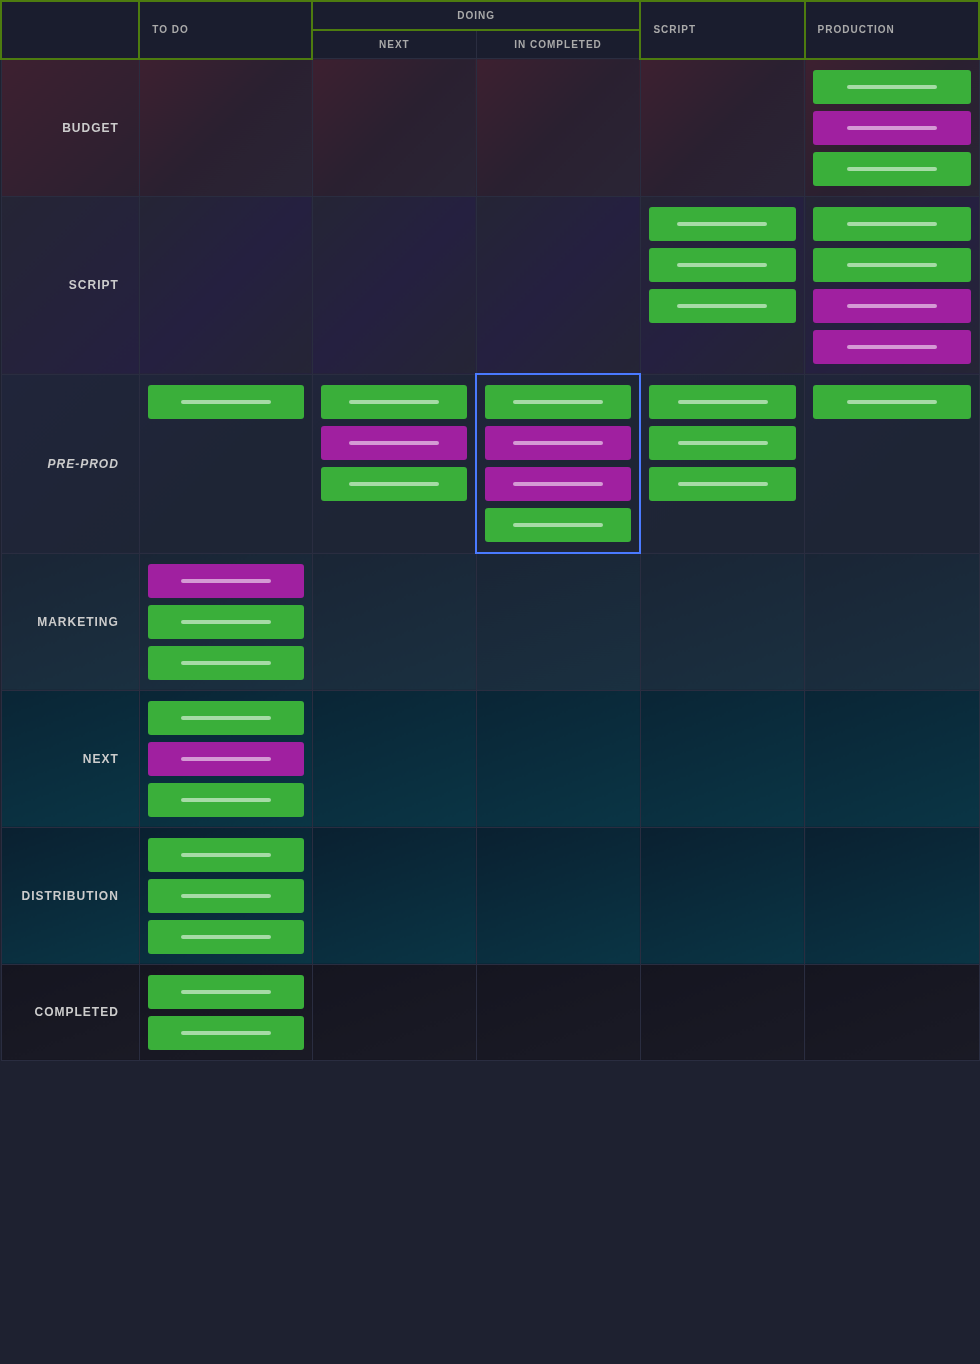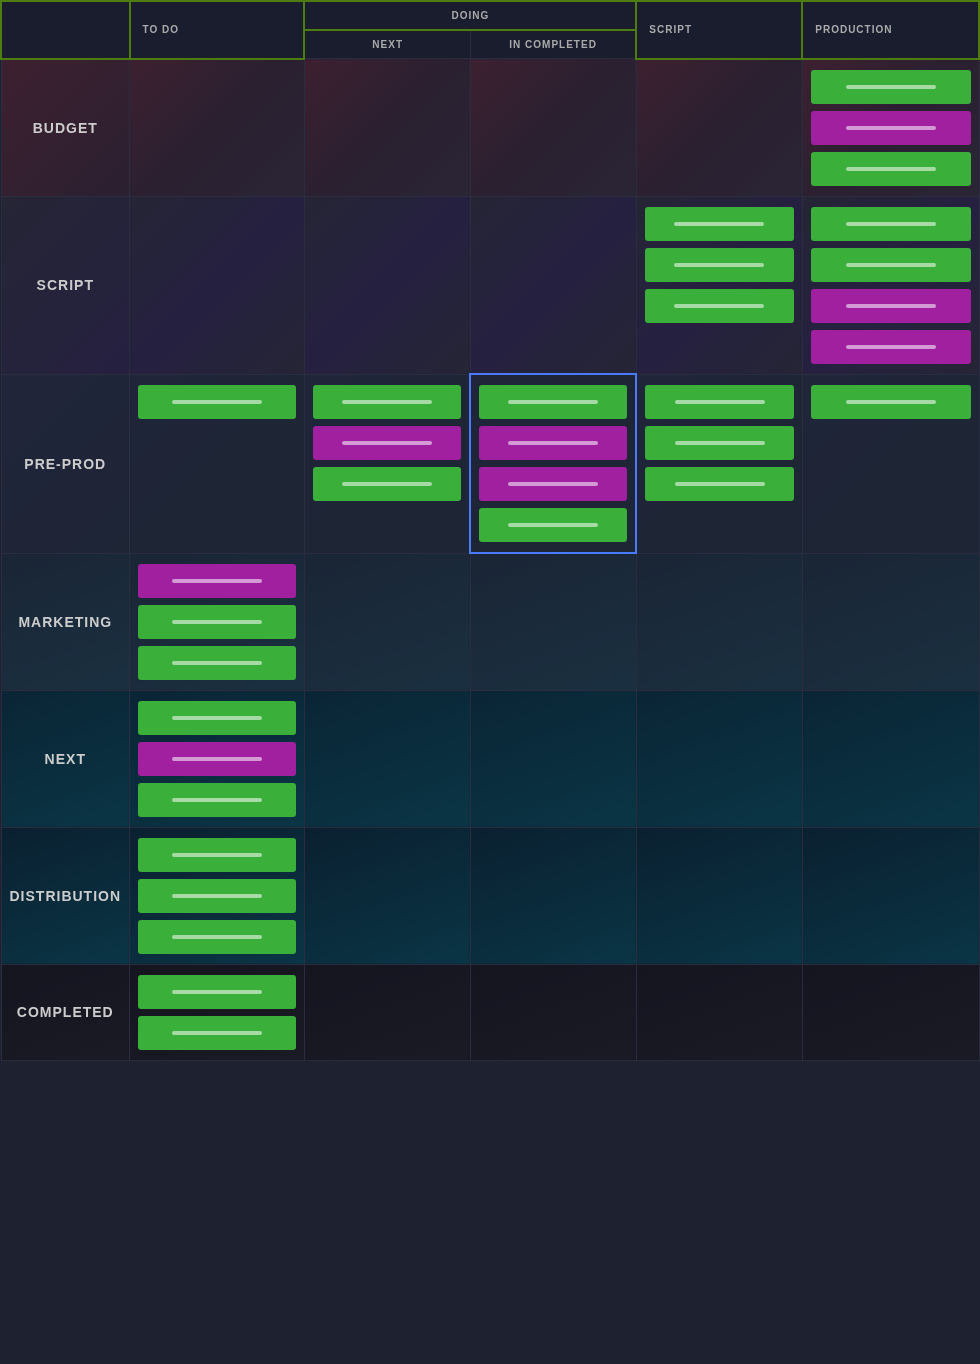--- a/index.html
+++ b/index.html
@@ -31,46 +31,46 @@
       font-size: 10px;
       font-weight: bold;
       letter-spacing: 1px;
       color: #aaa;
       text-align: center;
       margin-top: 36px;
     }
 
     
     td.row-label {
-      text-align: center;
-      font-size: 14px;
+      text-align: right;
+      font-size: 12px;
       font-weight: bold;
       letter-spacing: 1px;
       color: #ccc;
       border: 1px solid #2a2d40;
       vertical-align: middle;
-      padding: 10px 8px;
+      padding: 10px 20px;
     }
 
     
     td.data-cell {
       border: 1px solid #2a2d40;
       vertical-align: top;
       padding: 10px 8px;
     }
 
     
     tr.row-budget td.data-cell { background: linear-gradient(135deg, #3d2030 0%, #2a2030 50%, #2a2535 100%); }
     tr.row-budget td.row-label { background: linear-gradient(135deg, #3d2030 0%, #2a2030 100%); }
 
     tr.row-script td.data-cell { background: linear-gradient(135deg, #252535 0%, #252040 50%, #252535 100%); }
     tr.row-script td.row-label { background: linear-gradient(135deg, #252535 0%, #252040 100%); }
 
     tr.row-preprod td.data-cell { background: linear-gradient(135deg, #20253a 0%, #1e2535 50%, #1e2535 100%); }
-    tr.row-preprod td.row-label { background: linear-gradient(135deg, #20253a 0%, #1e2535 100%); }
+    tr.row-preprod td.row-label { background: linear-gradient(135deg, #20253a 0%, #1e2535 100%); font-style: italic; }
 
     tr.row-production td.data-cell { background: linear-gradient(160deg, #1a2535 0%, #1a3040 100%); }
     tr.row-production td.row-label { background: linear-gradient(160deg, #1a2535 0%, #1a3040 100%); }
 
     tr.row-post td.data-cell { background: linear-gradient(160deg, #0a2535 0%, #0a3545 100%); }
     tr.row-post td.row-label { background: linear-gradient(160deg, #0a2535 0%, #0a3545 100%); }
 
     tr.row-distribution td.data-cell { background: linear-gradient(160deg, #0a2030 0%, #0a3545 100%); }
     tr.row-distribution td.row-label { background: linear-gradient(160deg, #0a2030 0%, #0a3545 100%); }
 

